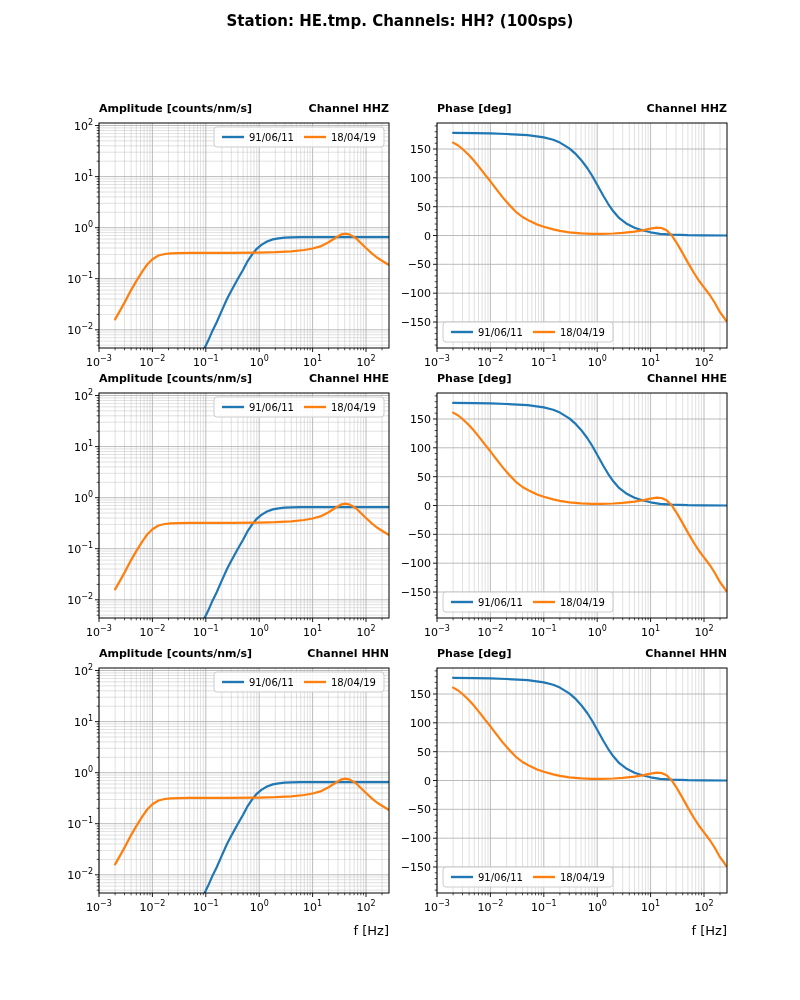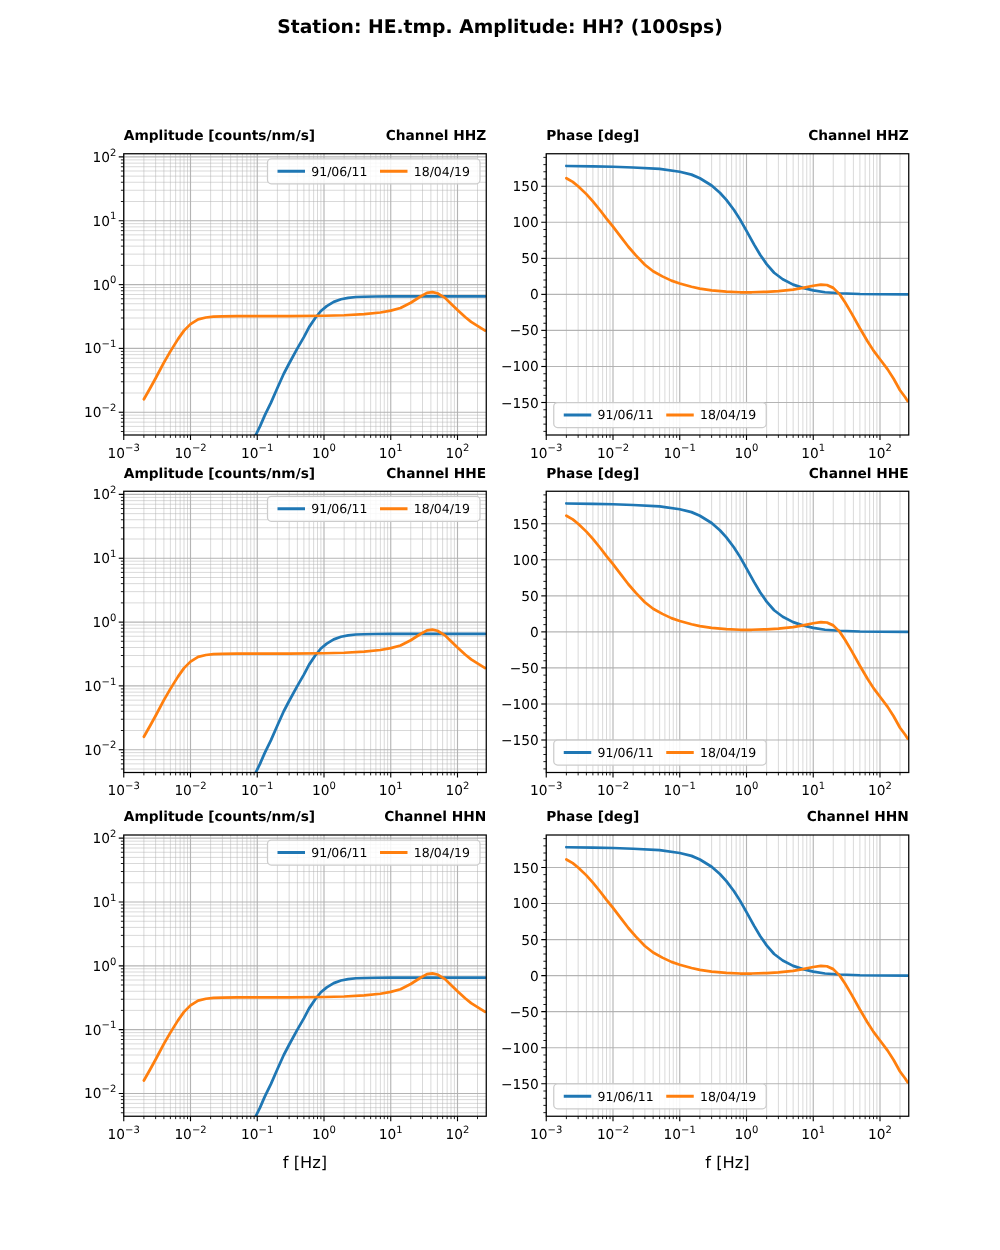--- a/index.html
+++ b/index.html
@@ -12,29 +12,29 @@
     font-size:15px;font-weight:bold;
   }
   .panel{position:absolute;width:345px;height:293px;}
   .titles{
     height:16px;display:flex;justify-content:space-between;align-items:center;
     padding-left:47px;padding-right:8px;box-sizing:border-box;
     font-size:11px;font-weight:bold;line-height:14px;white-space:nowrap;
   }
   .panel svg{display:block;}
   .xlabel{
-    position:absolute;left:47px;top:277px;width:290px;text-align:center;
+    position:absolute;left:47px;top:277px;width:290px;text-align:right;
     font-size:13px;
   }
 </style>
 </head>
 <body>
 
 <div id="figure">
-  <div class="suptitle">Station: HE.tmp. Amplitude: HH? (100sps)</div>
+  <div class="suptitle">Station: HE.tmp. Channels: HH? (100sps)</div>
 
   <div class="panel" style="left:52px;top:101px">
     <div class="titles">
       <span>Amplitude [counts/nm/s]</span>
       <span>Channel HHZ</span>
     </div>
     <svg width="345" height="271" viewBox="0 0 345 271">
         <line x1="63.1" x2="63.1" y1="6" y2="231" stroke="#b0b0b0" stroke-width="0.7" opacity="0.55"></line>
         <line x1="72.5" x2="72.5" y1="6" y2="231" stroke="#b0b0b0" stroke-width="0.7" opacity="0.55"></line>
         <line x1="79.1" x2="79.1" y1="6" y2="231" stroke="#b0b0b0" stroke-width="0.7" opacity="0.55"></line>

